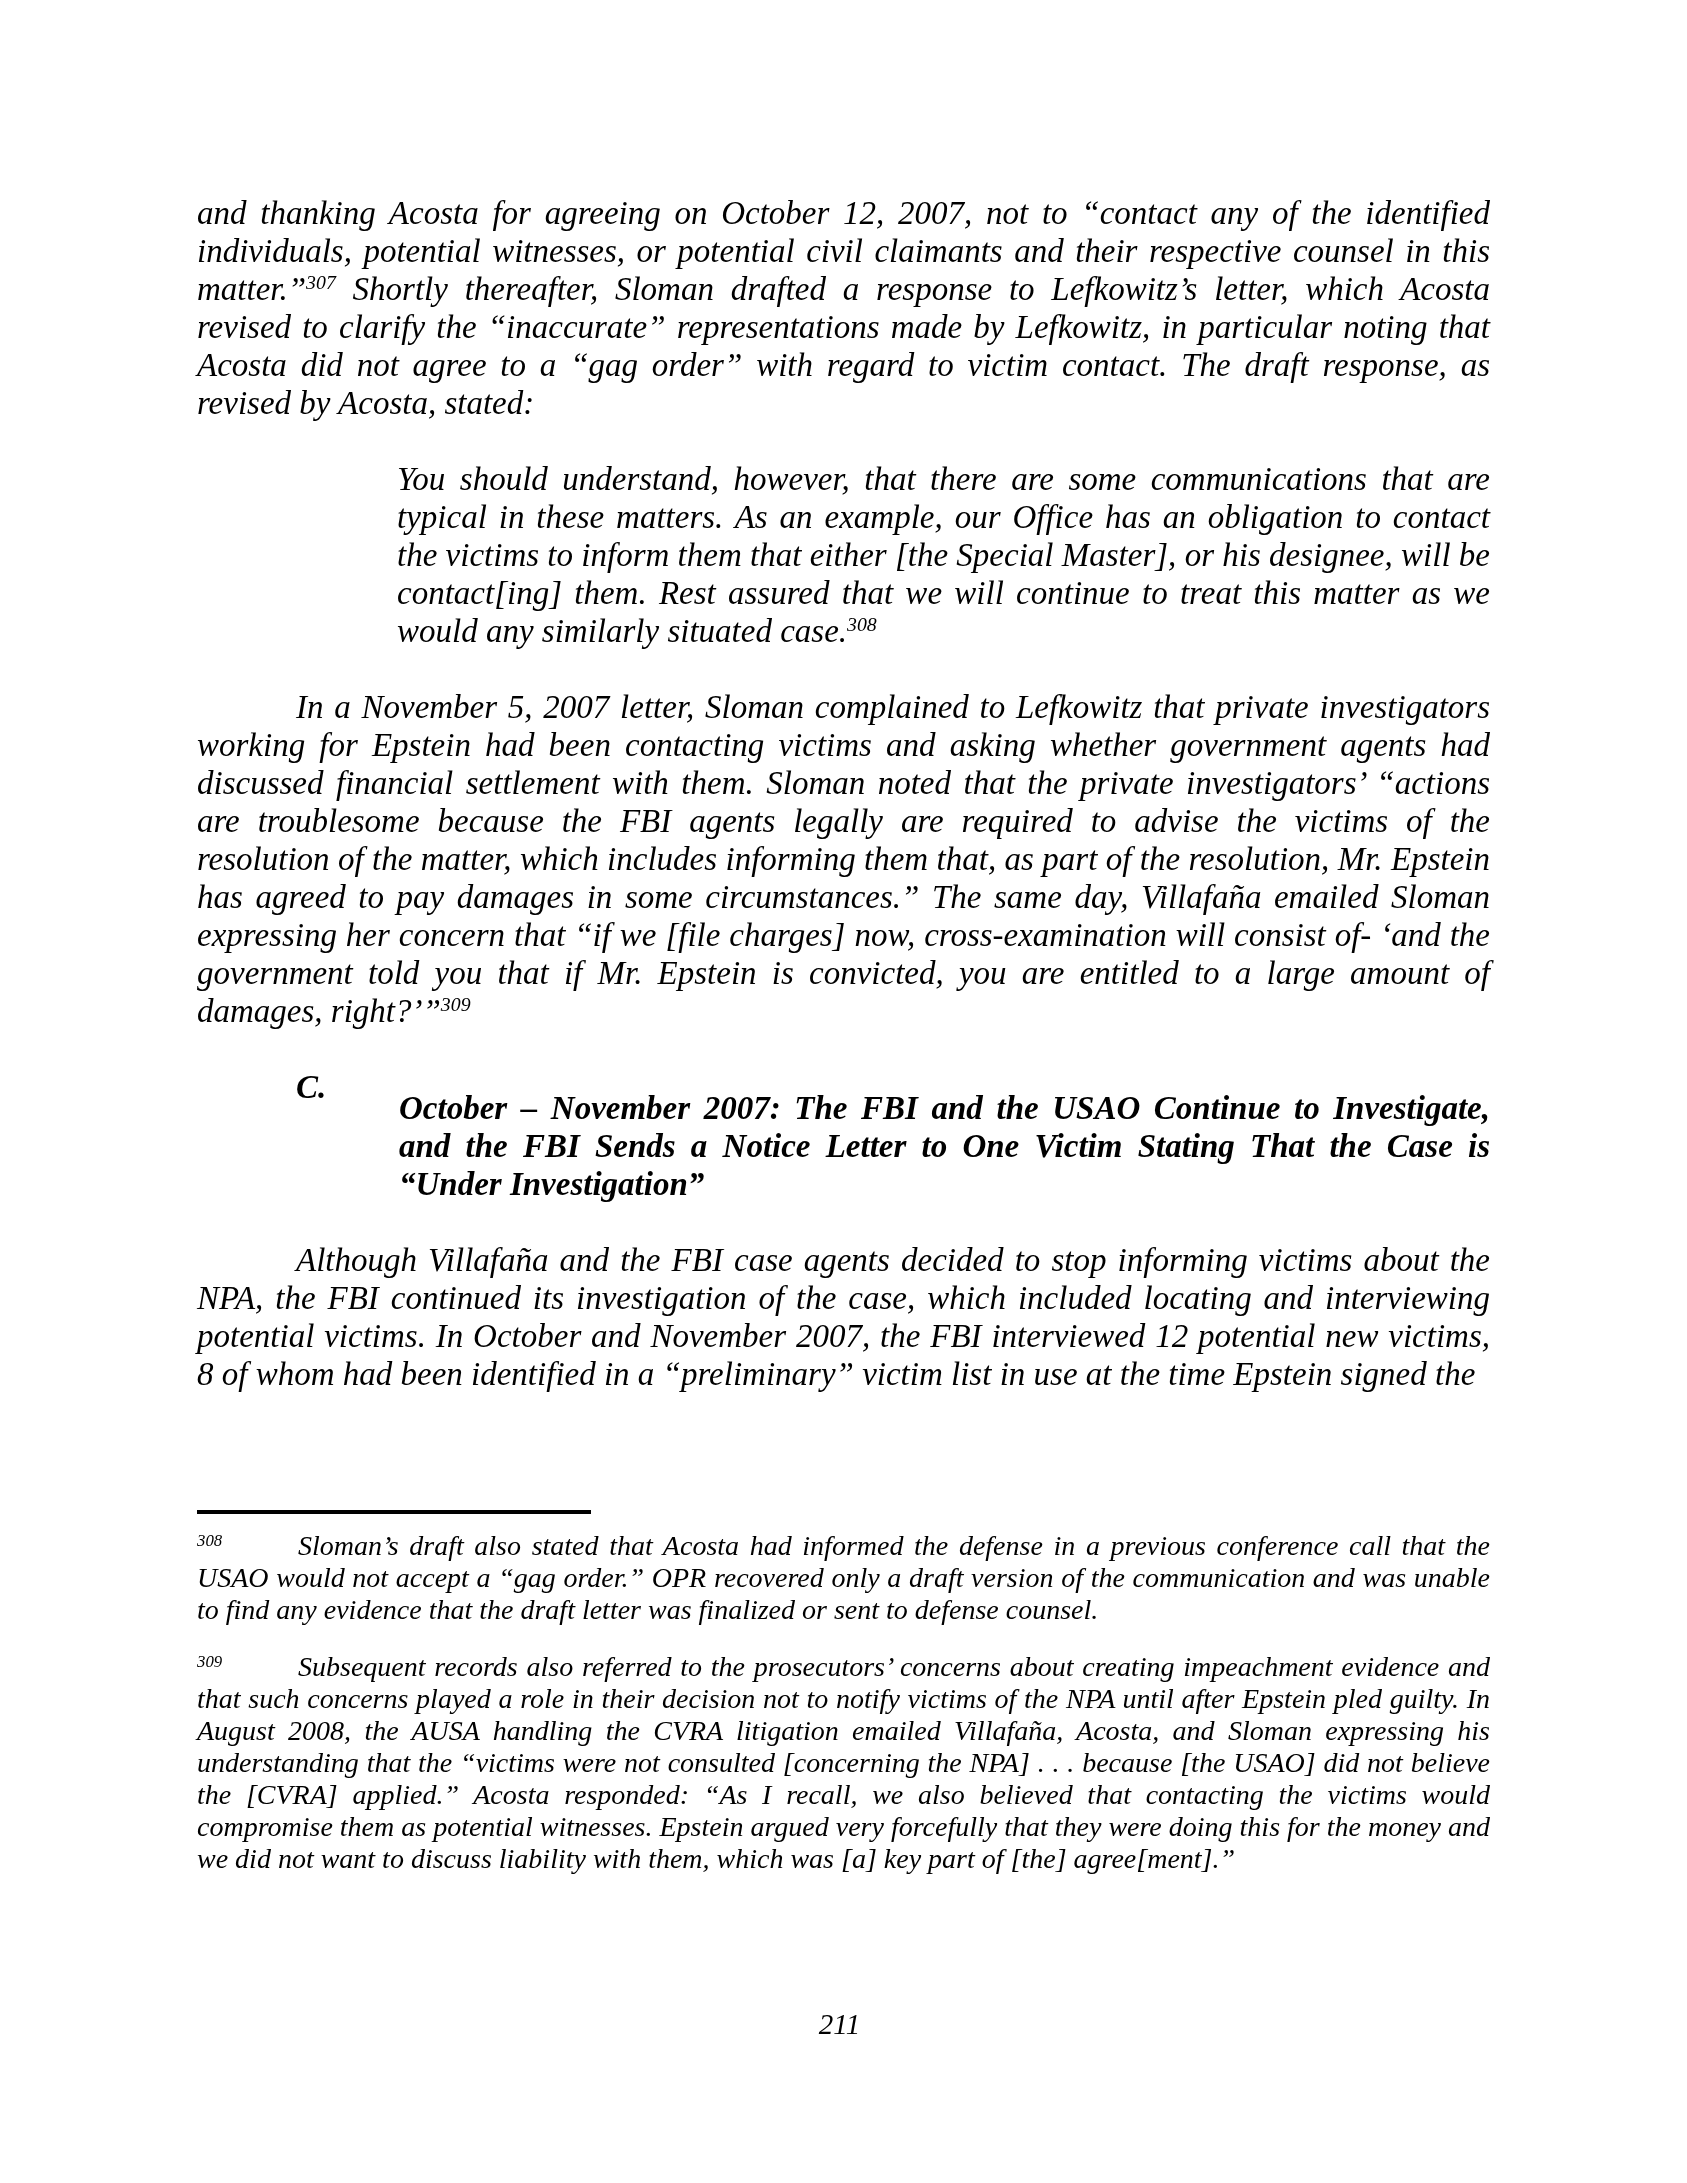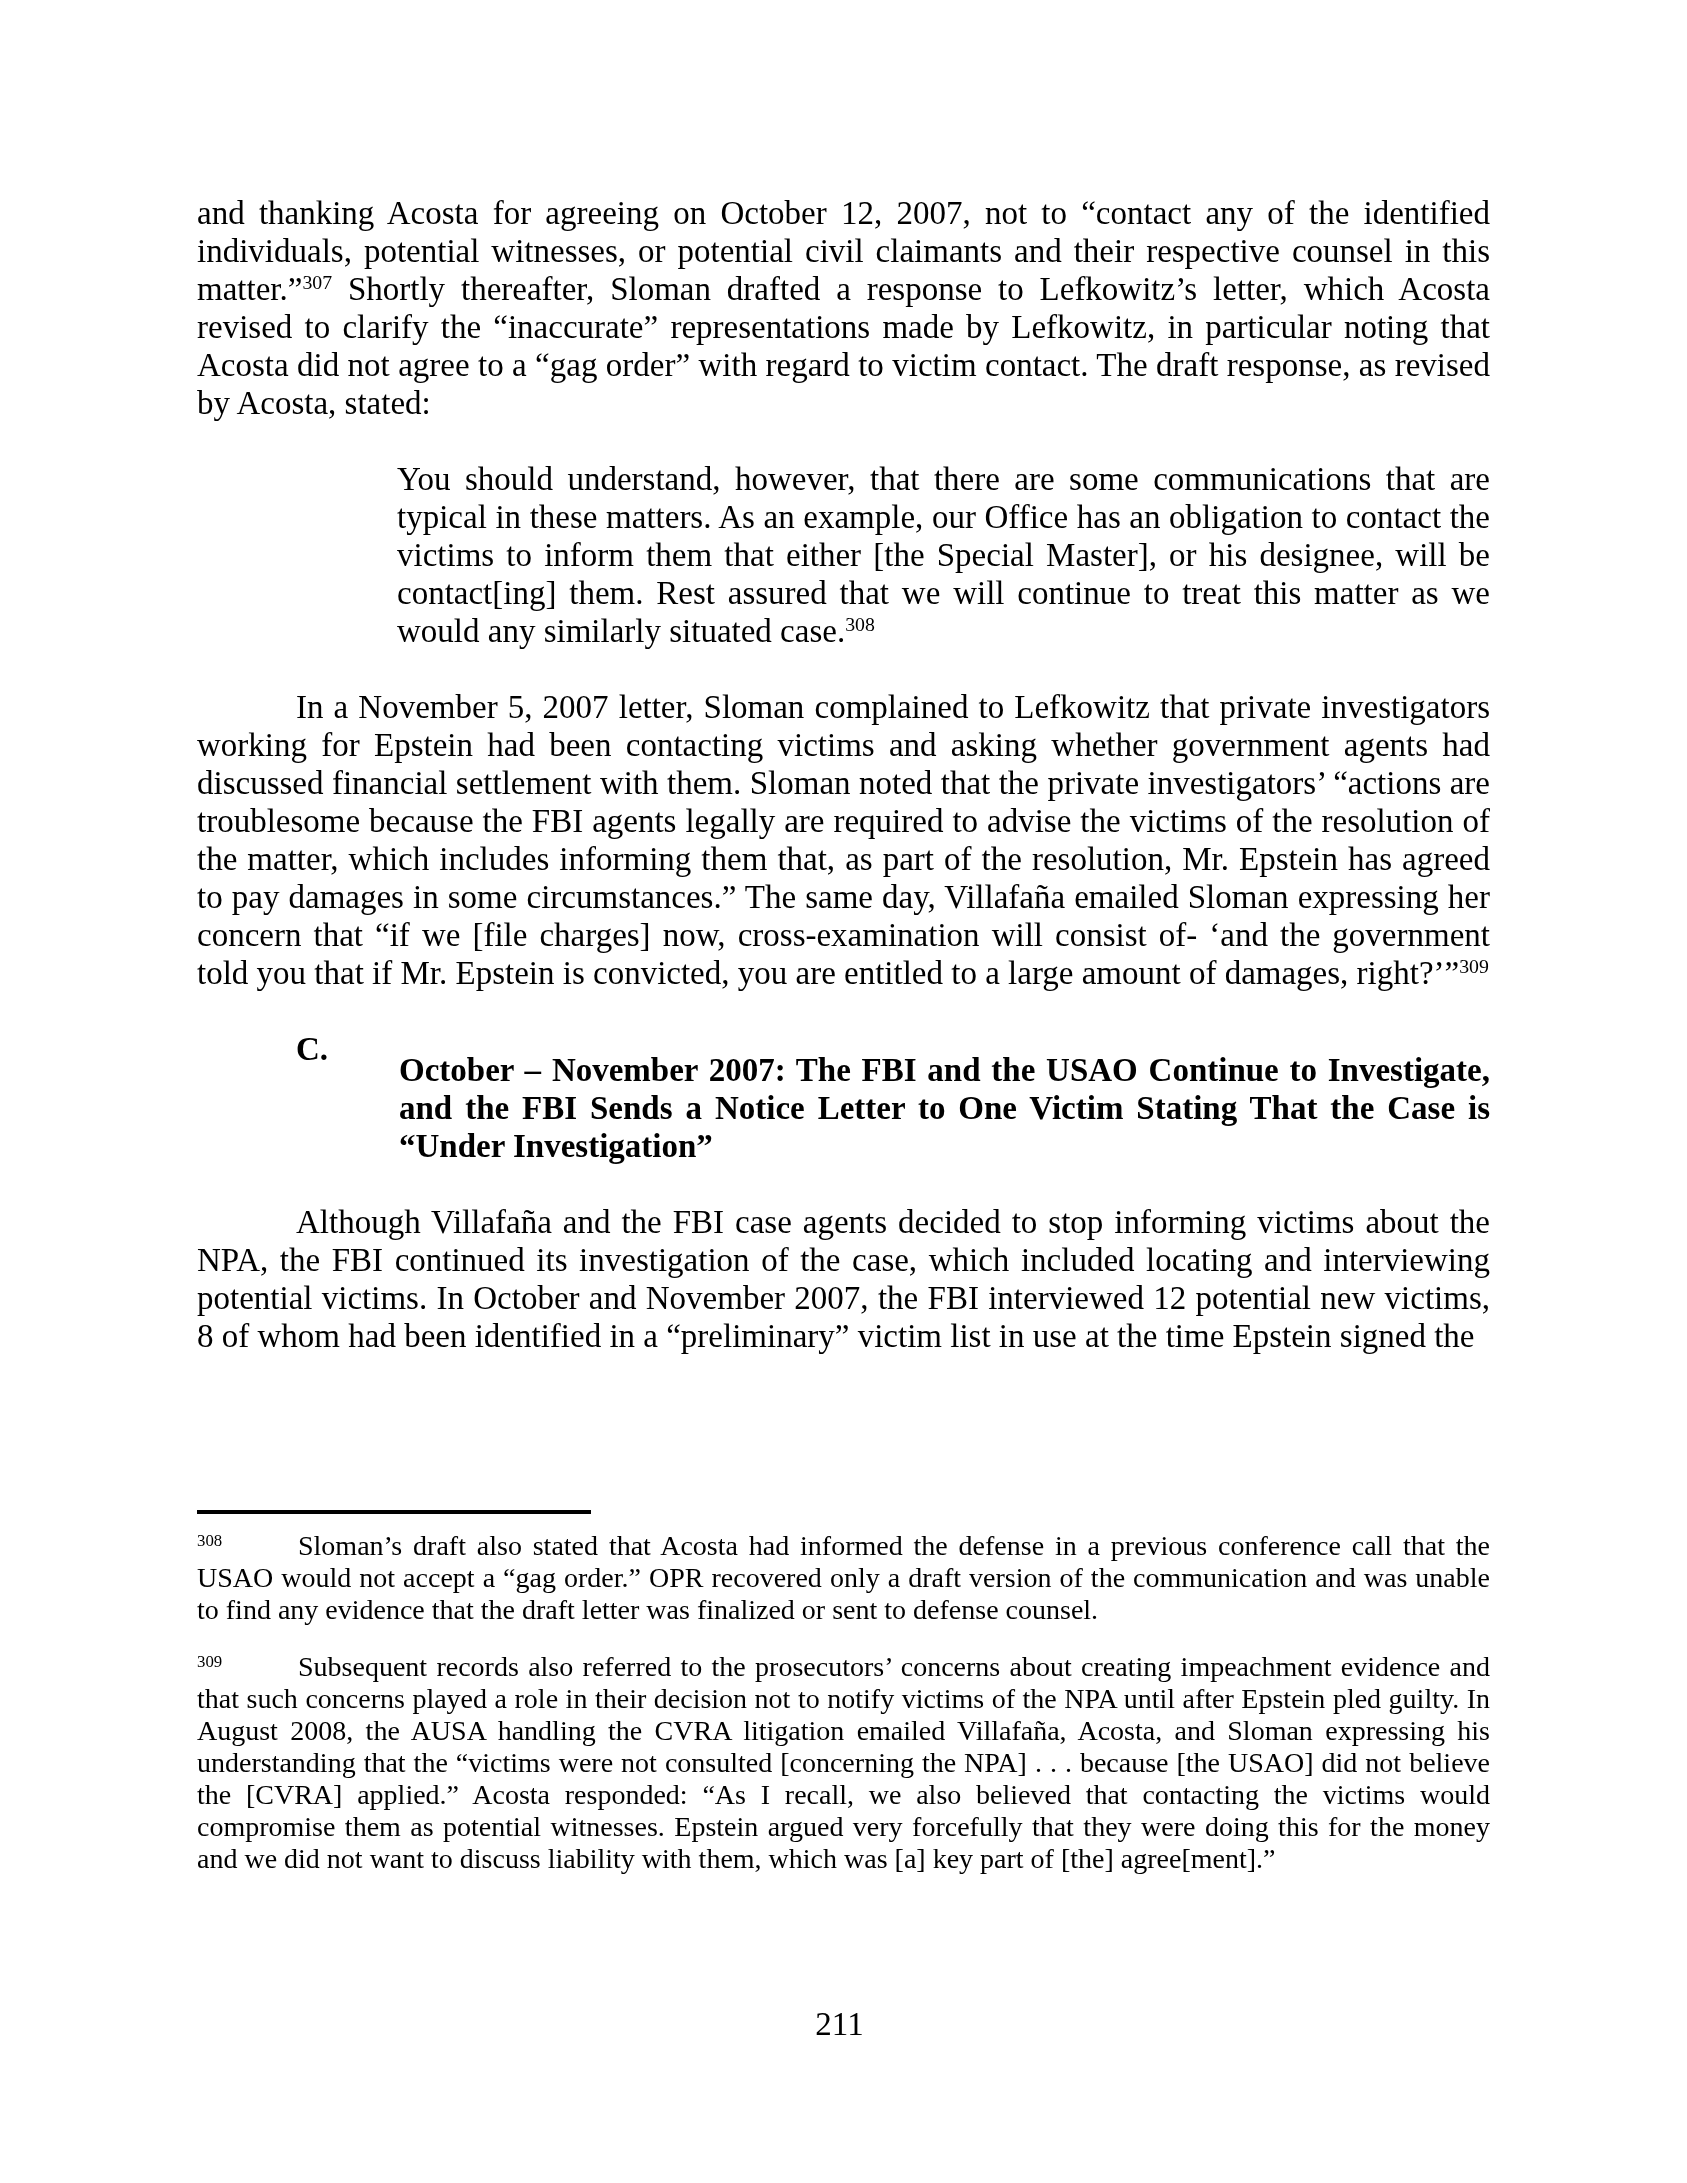--- a/index.html
+++ b/index.html
@@ -8,20 +8,21 @@
     background: #ffffff;
   }
   .page {
     position: relative;
     width: 1687px;
     height: 2183px;
     background: #ffffff;
     color: #000000;
     font-family: "Liberation Serif", serif;
     overflow: hidden;
+    font-style: italic;
   }
   .content {
     position: absolute;
     left: 197px;
     right: 197px;
     top: 0;
     padding-top: 194px;
     font-size: 33px;
     line-height: 38px;
     text-align: justify;
@@ -79,21 +80,21 @@
     top: -0.55em;
     vertical-align: baseline;
     text-align: left;
   }
   .page-number {
     position: absolute;
     top: 2005px;
     left: 0;
     right: 8px;
     text-align: center;
-    font-size: 33px;
+    font-size: 29px;
     line-height: 38px;
   }
 </style>
 </head>
 <body>
 
 <div class="page">
 
   <div class="content">
 

